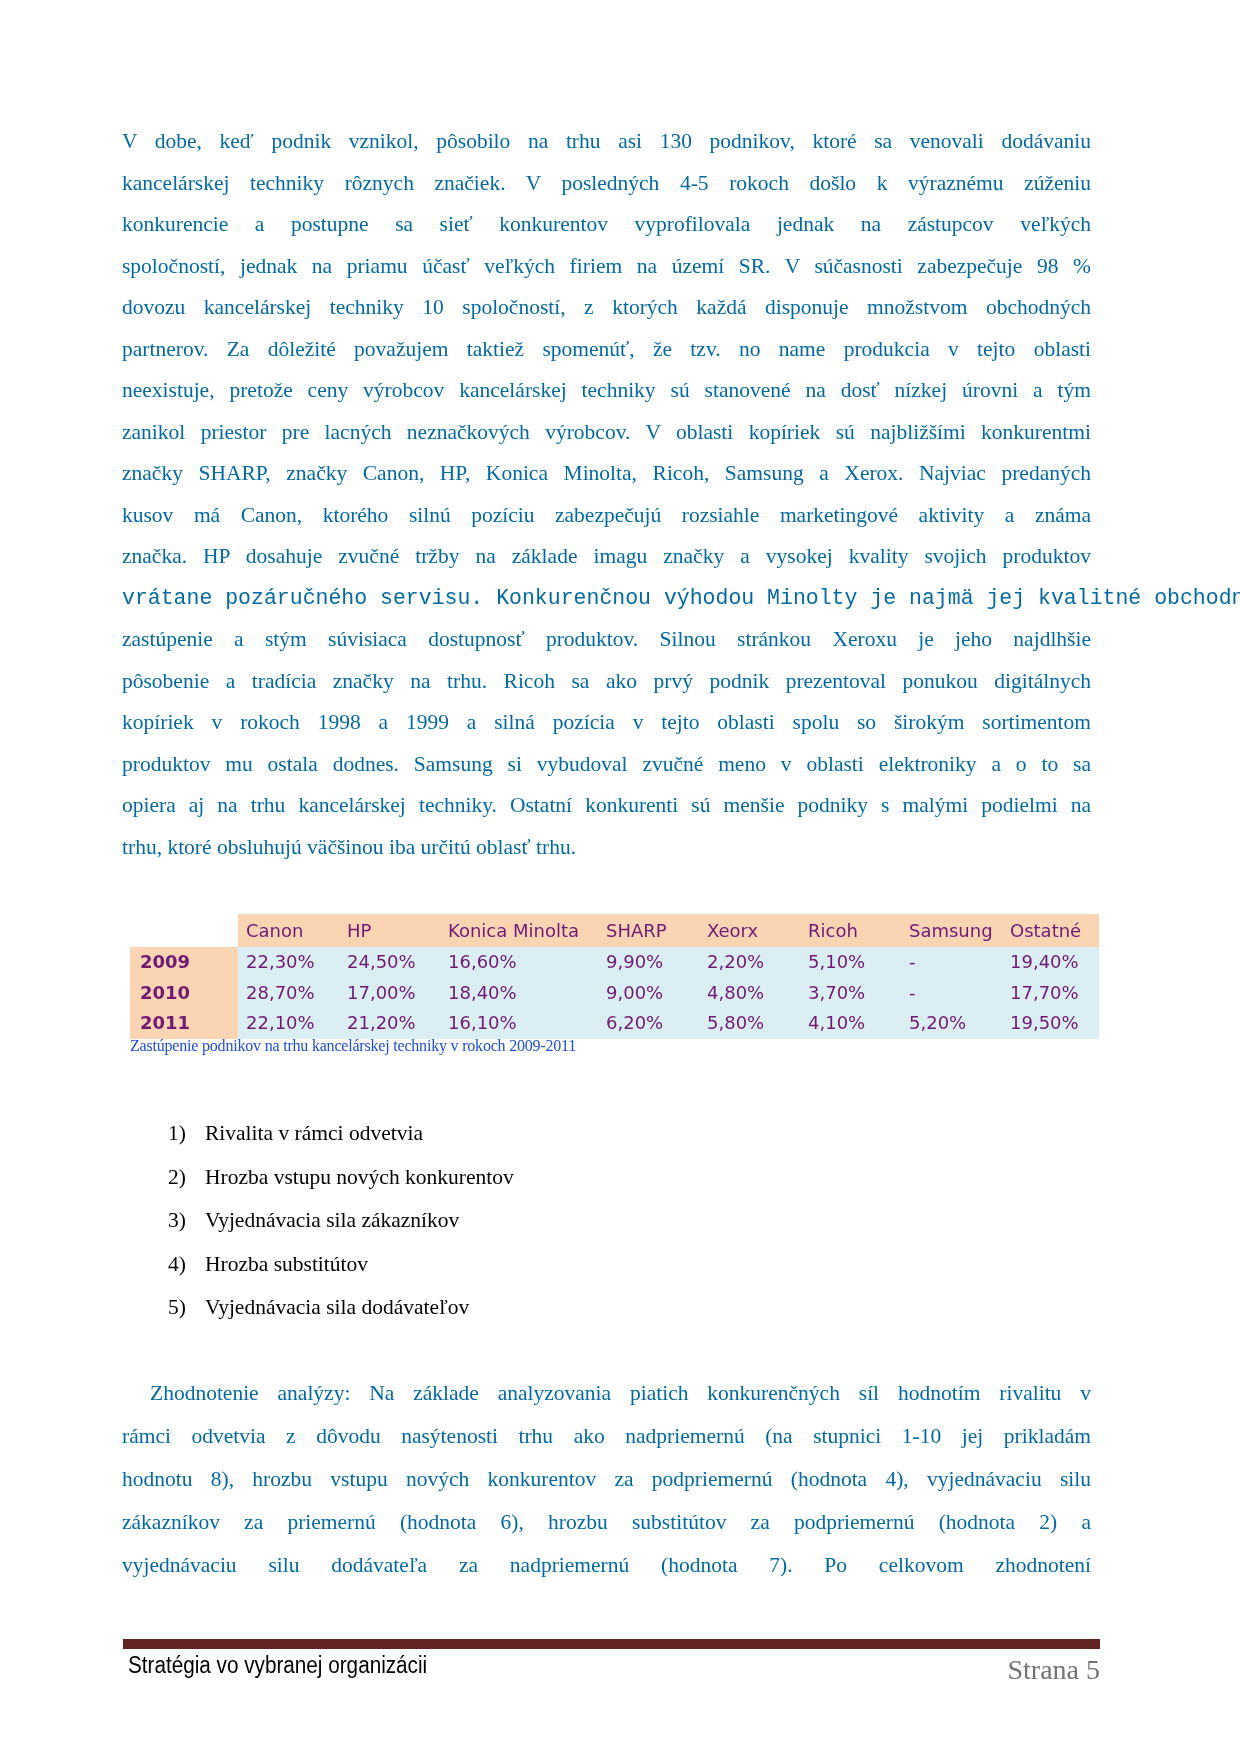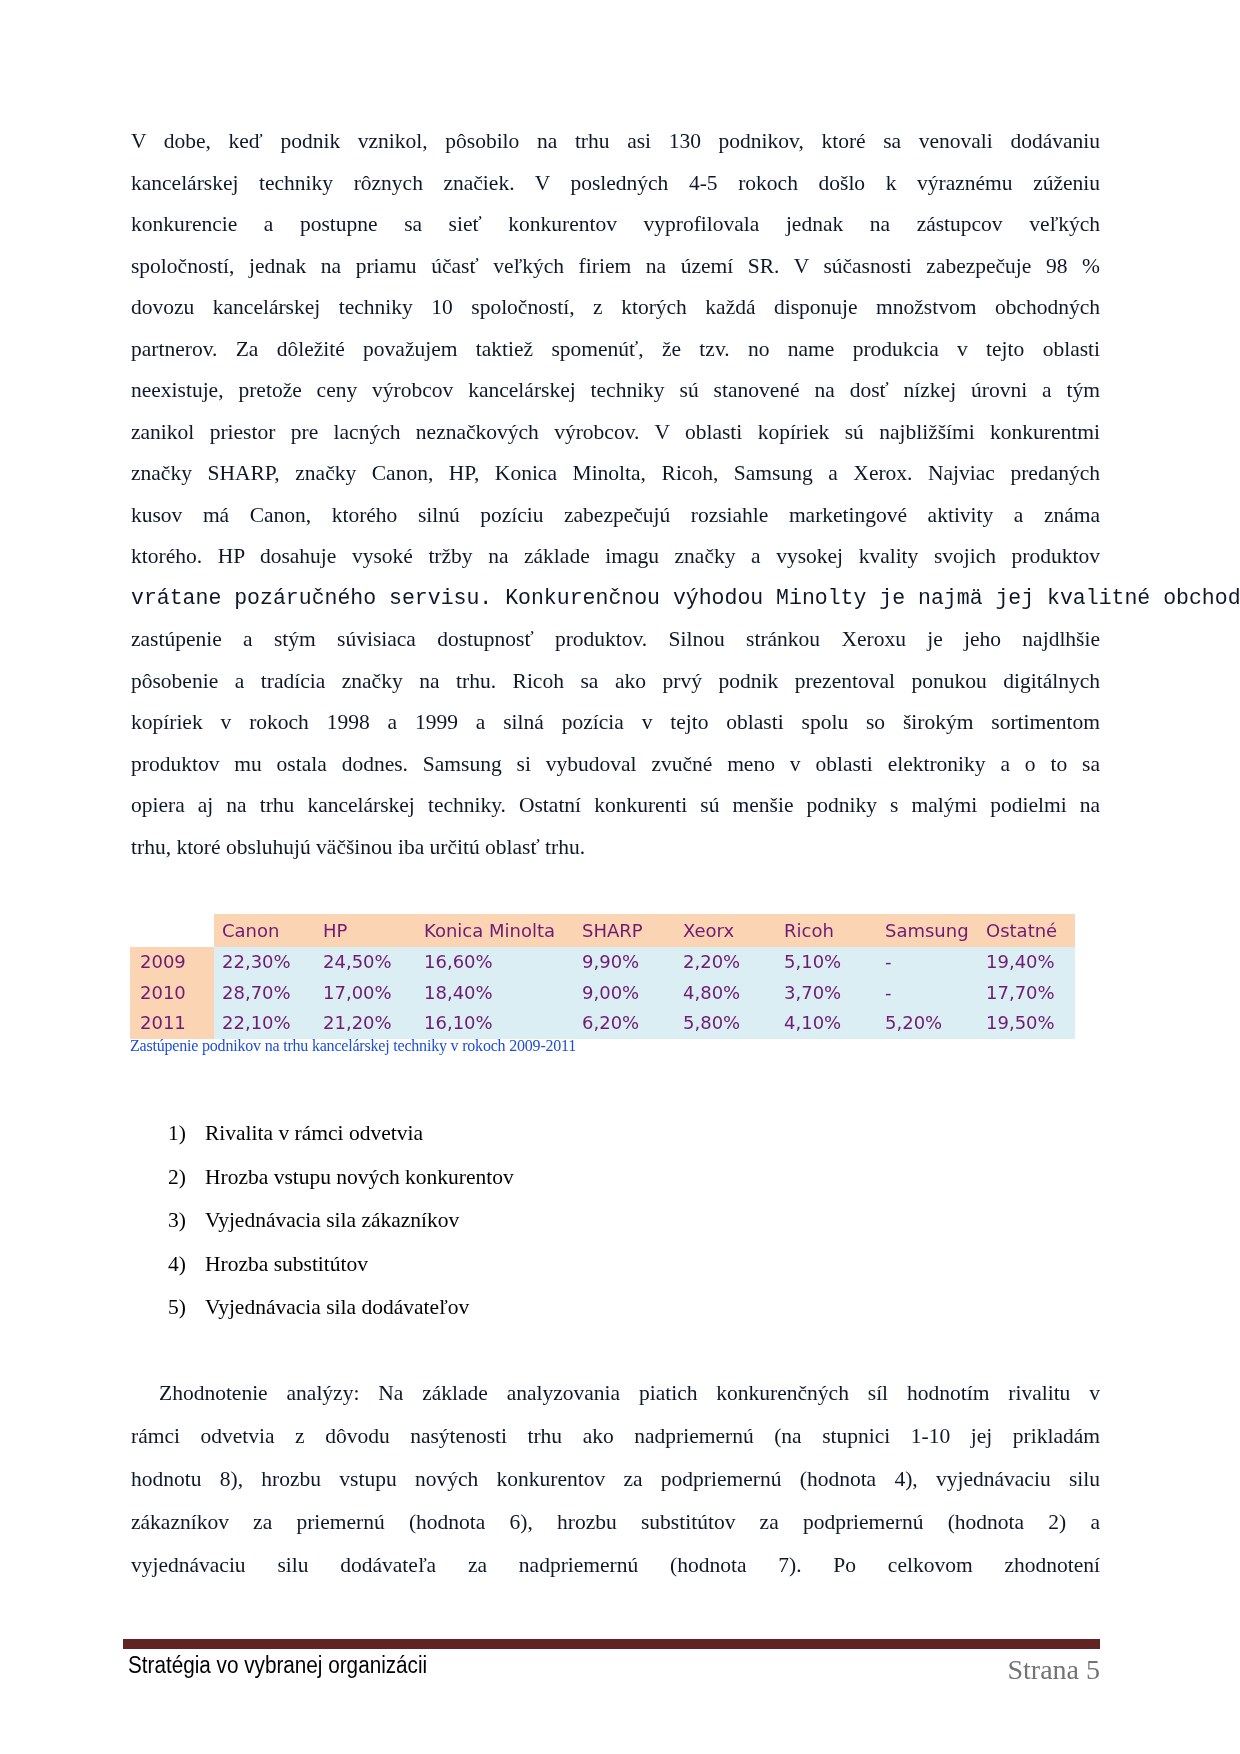--- a/index.html
+++ b/index.html
@@ -1,26 +1,26 @@
 <!DOCTYPE html>
 <html><head>
 <meta charset="utf-8">
 <style>
   html, body { margin: 0; padding: 0; background: #ffffff; }
   body { width: 1240px; height: 1754px; position: relative; overflow: hidden; }
   .page { position: absolute; left: 0; top: 0; width: 1240px; height: 1754px; background: #fff; }
-  .para { position: absolute; left: 131px; width: 969px; font-family: "Liberation Serif", serif; color: #0f172a; }
+  .para { position: absolute; left: 122px; width: 969px; font-family: "Liberation Serif", serif; color: #0369a1; }
   .line { display: block; height: 41.5px; line-height: 41.5px; font-size: 21.5px; text-align: justify; text-align-last: justify; white-space: nowrap; overflow: visible; }
   .line.last { text-align-last: left; }
   .p1 { top: 121px; }
   .tbl { position: absolute; left: 130px; top: 914px; width: 970px; font-family: "DejaVu Sans", sans-serif; font-size: 18px; color: #701a75; }
   .tr { display: flex; height: 30.5px; line-height: 30.5px; }
   .tr.head { height: 33px; line-height: 33px; }
   .cell { box-sizing: border-box; padding-left: 8px; white-space: nowrap; }
-  .c0 { width: 84px; padding-left: 10px; }
+  .c0 { width: 108px; padding-left: 10px; font-weight: bold; }
   .c1, .c2, .c4, .c5, .c6, .c7 { width: 101px; }
   .c3 { width: 158px; }
   .c8 { width: 97px; }
   .peach { background: #FBD4B4; }
   .blue { background: #DAEEF3; }
   .blank { background: #ffffff; }
   .caption { position: absolute; left: 130px; top: 1037px; font-family: "Liberation Serif", serif; font-size: 16px; color: #1d4ed8; letter-spacing: -0.2px; }
   .list { position: absolute; left: 168px; top: 1112px; font-family: "Liberation Serif", serif; font-size: 21.5px; color: #000; }
   .li { height: 43.5px; line-height: 43.5px; display: flex; }
   .li .num { width: 37px; }
@@ -39,21 +39,21 @@
     <div class="line" style="white-space: nowrap;">V dobe, keď podnik vznikol, pôsobilo na trhu asi 130 podnikov, ktoré sa venovali dodávaniu</div>
     <div class="line" style="white-space: nowrap;">kancelárskej techniky rôznych značiek. V posledných 4-5 rokoch došlo k výraznému zúženiu</div>
     <div class="line" style="white-space: nowrap;">konkurencie a postupne sa sieť konkurentov vyprofilovala jednak na zástupcov veľkých</div>
     <div class="line" style="white-space: nowrap;">spoločností, jednak na priamu účasť veľkých firiem na území SR. V súčasnosti zabezpečuje 98 %</div>
     <div class="line" style="white-space: nowrap;">dovozu kancelárskej techniky 10 spoločností, z ktorých každá disponuje množstvom obchodných</div>
     <div class="line" style="white-space: nowrap;">partnerov. Za dôležité považujem taktiež spomenúť, že tzv. no name produkcia v tejto oblasti</div>
     <div class="line" style="white-space: nowrap;">neexistuje, pretože ceny výrobcov kancelárskej techniky sú stanovené na dosť nízkej úrovni a tým</div>
     <div class="line" style="white-space: nowrap;">zanikol priestor pre lacných neznačkových výrobcov. V oblasti kopíriek sú najbližšími konkurentmi</div>
     <div class="line" style="white-space: nowrap;">značky SHARP, značky Canon, HP, Konica Minolta, Ricoh, Samsung a Xerox. Najviac predaných</div>
     <div class="line" style="white-space: nowrap;">kusov má Canon, ktorého silnú pozíciu zabezpečujú rozsiahle marketingové aktivity a známa</div>
-    <div class="line" style="white-space: nowrap;">ktorého. HP dosahuje vysoké tržby na základe imagu značky a vysokej kvality svojich produktov</div>
+    <div class="line" style="white-space: nowrap;">značka. HP dosahuje zvučné tržby na základe imagu značky a vysokej kvality svojich produktov</div>
     <div class="line" style="white-space: nowrap; font-family: Liberation Mono, monospace;">vrátane pozáručného servisu. Konkurenčnou výhodou Minolty je najmä jej kvalitné obchodné</div>
     <div class="line" style="white-space: nowrap;">zastúpenie a stým súvisiaca dostupnosť produktov. Silnou stránkou Xeroxu je jeho najdlhšie</div>
     <div class="line" style="white-space: nowrap;">pôsobenie a tradícia značky na trhu. Ricoh sa ako prvý podnik prezentoval ponukou digitálnych</div>
     <div class="line" style="white-space: nowrap;">kopíriek v rokoch 1998 a 1999 a silná pozícia v tejto oblasti spolu so širokým sortimentom</div>
     <div class="line" style="white-space: nowrap;">produktov mu ostala dodnes. Samsung si vybudoval zvučné meno v oblasti elektroniky a o to sa</div>
     <div class="line" style="white-space: nowrap;">opiera aj na trhu kancelárskej techniky. Ostatní konkurenti sú menšie podniky s malými podielmi na</div>
     <div class="line last" style="white-space: nowrap;">trhu, ktoré obsluhujú väčšinou iba určitú oblasť trhu.</div>
   </div>
 
   <div class="tbl">

